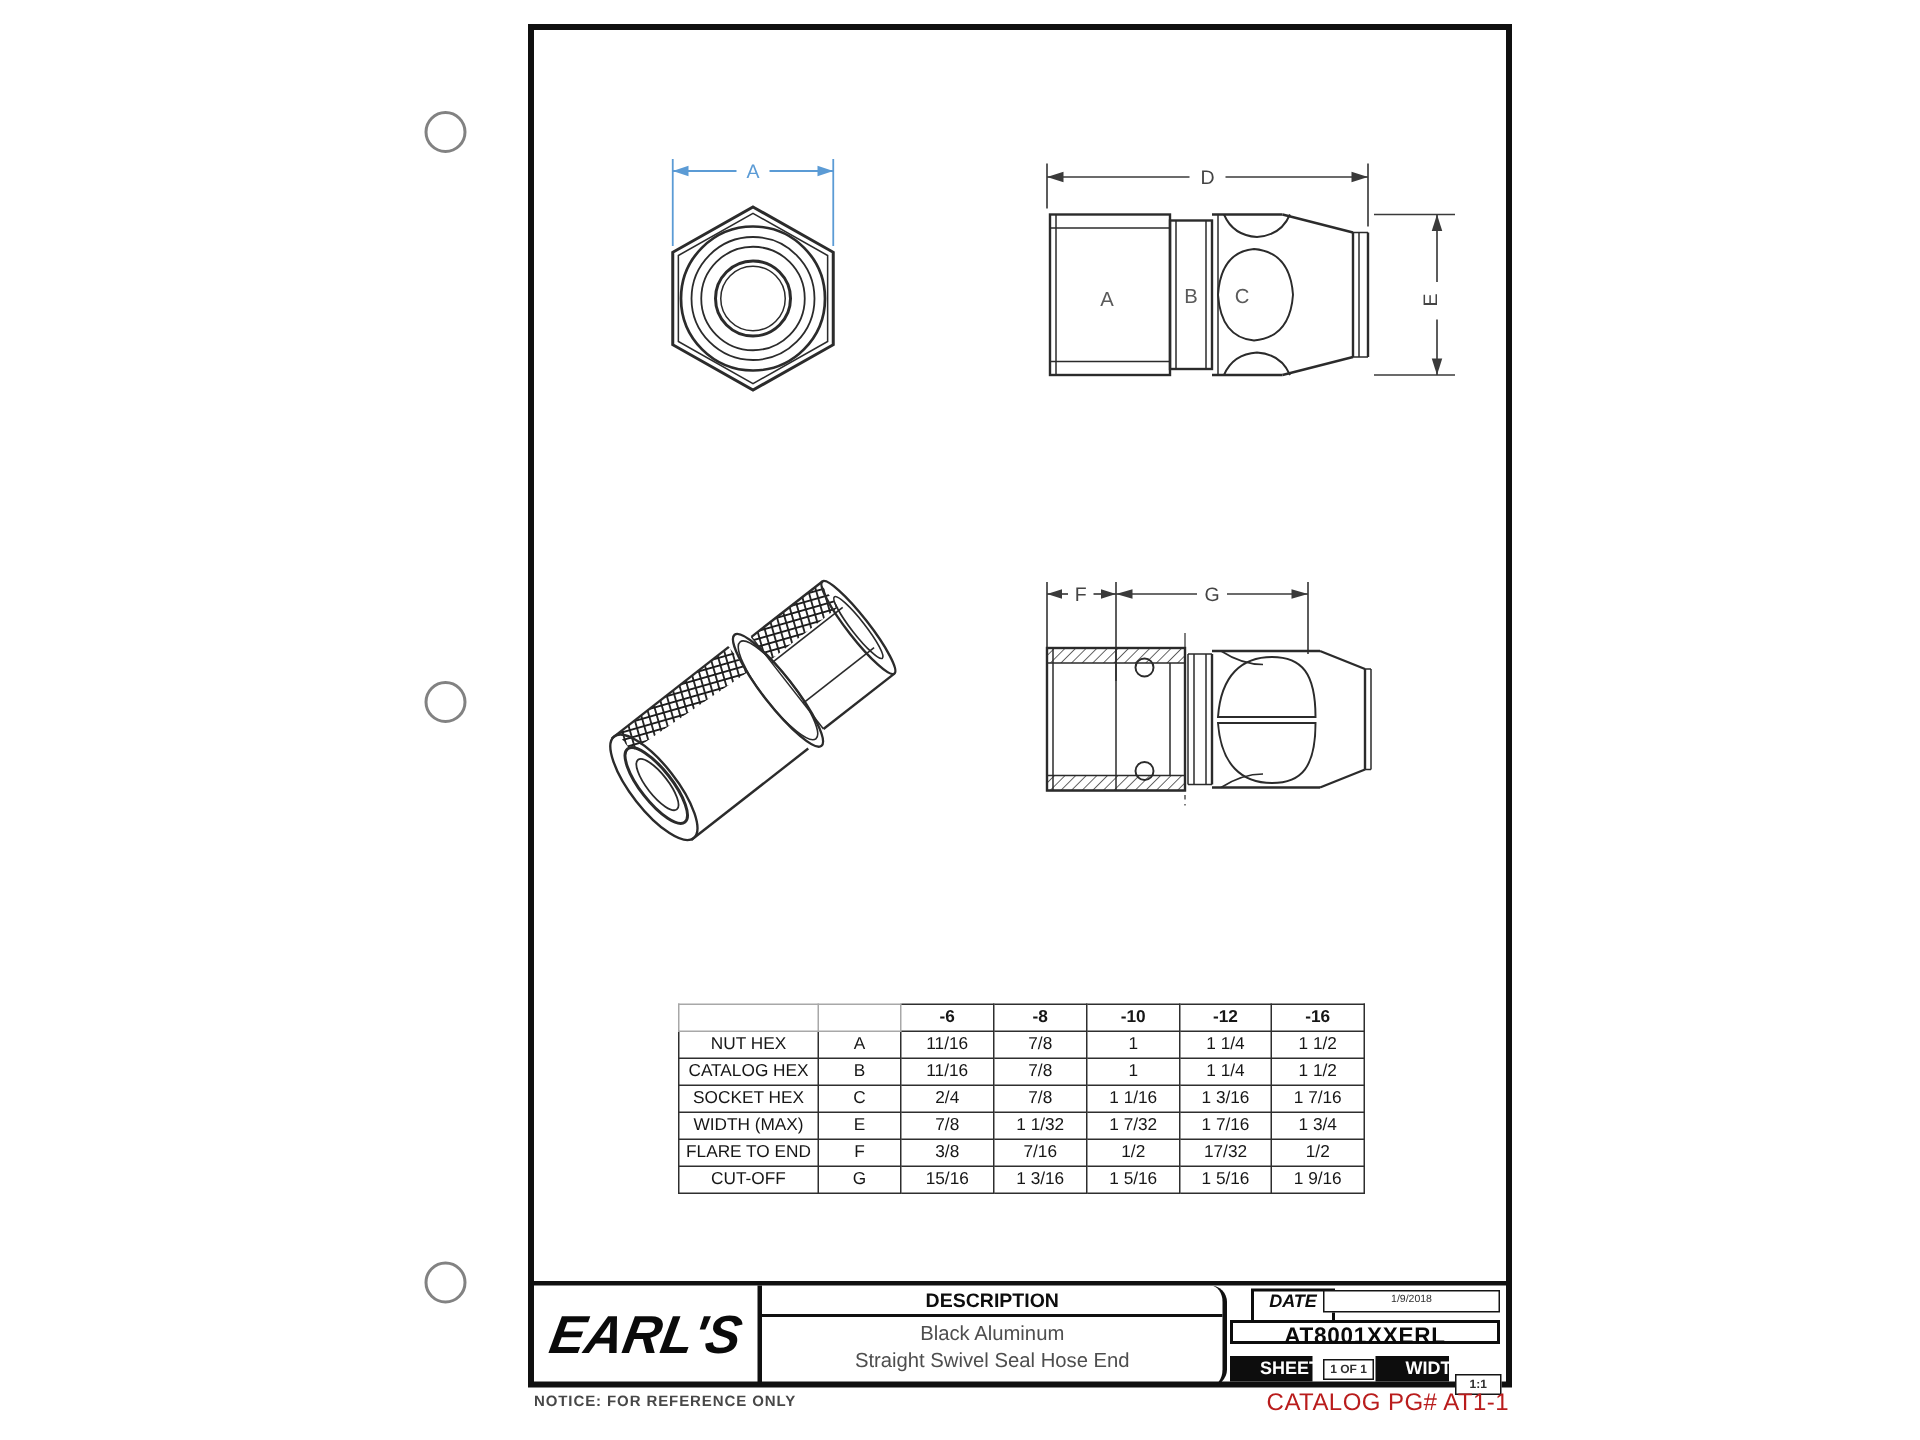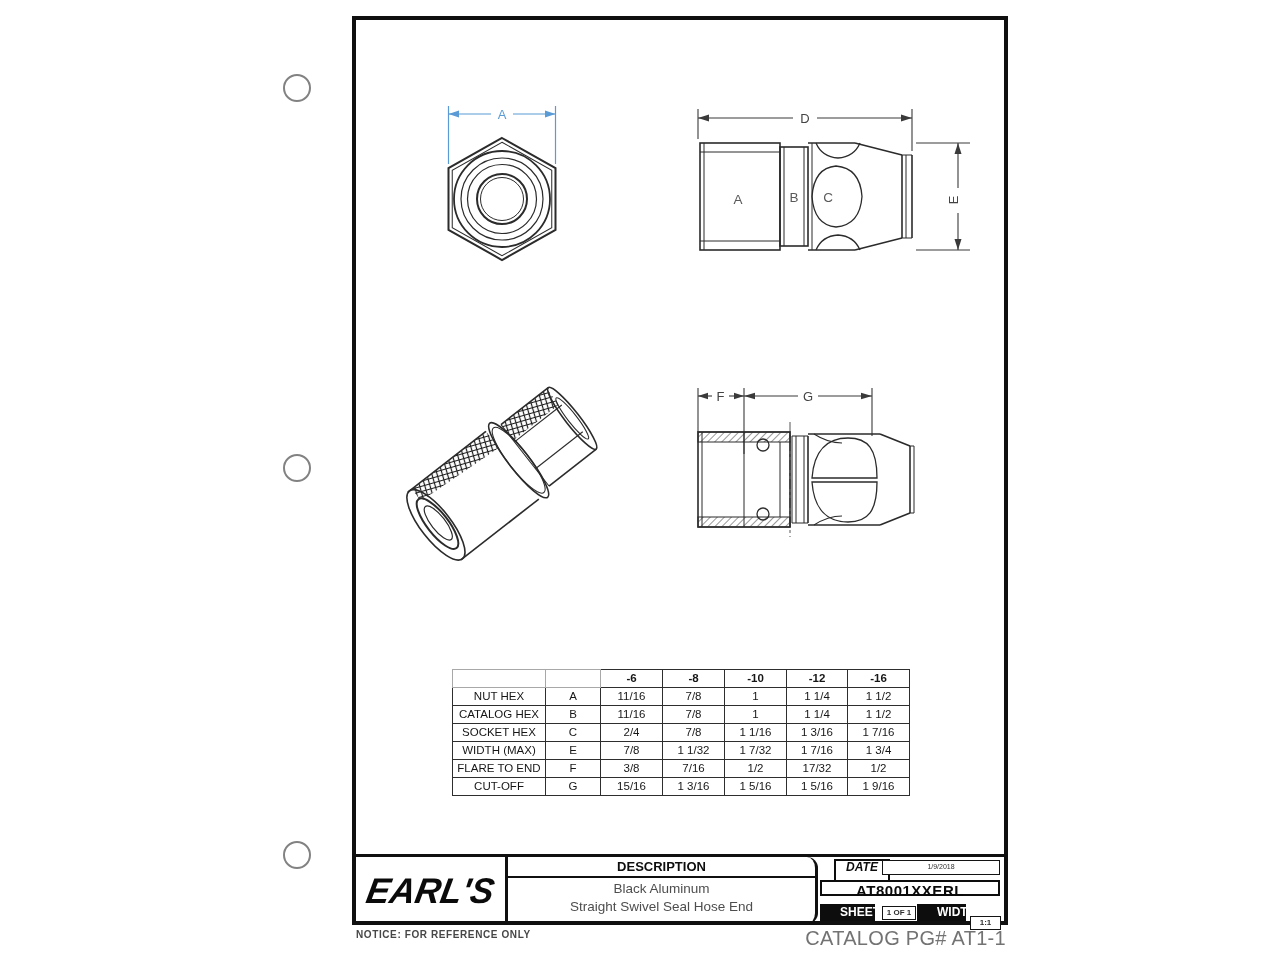--- a/index.html
+++ b/index.html
@@ -64,21 +64,21 @@
   .tb-date-label{left:16px;top:2px;width:56px;height:32px;line-height:13px;font-style:italic;}
   .tb-date-val{left:64px;top:3px;width:118px;height:15px;font-size:7px;line-height:12px;}
   .tb-pn{left:2px;top:23px;width:180px;height:16px;border:2px solid #0d0d0d;box-sizing:border-box;
          font-weight:bold;font-size:15px;line-height:17px;text-align:center;letter-spacing:0.5px;color:#0a0a0a;background:#fff;}
   .tb-sheet{left:2px;top:47px;width:55px;height:17px;line-height:17px;}
   .tb-sheetval{left:64px;top:49px;width:34px;height:14px;font-size:8px;font-weight:bold;line-height:11px;}
   .tb-scale{left:99px;top:47px;width:49px;height:17px;line-height:17px;}
   .tb-scaleval{left:152px;top:59px;width:31px;height:14px;font-size:8px;font-weight:bold;line-height:11px;}
 
   .notice{left:356px;top:929px;font-size:10px;font-weight:bold;color:#474747;letter-spacing:0.6px;}
-  .catalog{left:750px;top:927px;width:256px;text-align:right;font-size:20px;color:#737373;letter-spacing:0.3px;}
+  .catalog{left:750px;top:927px;width:256px;text-align:right;font-size:16px;color:#b91c1c;letter-spacing:0.3px;}
 
   svg{display:block;}
   svg text{font-family:"Liberation Sans", sans-serif;}
 </style>
 </head>
 <body>
 
 <div class="abs hole" style="top:74px"></div>
 <div class="abs hole" style="top:454px"></div>
 <div class="abs hole" style="top:841px"></div>

